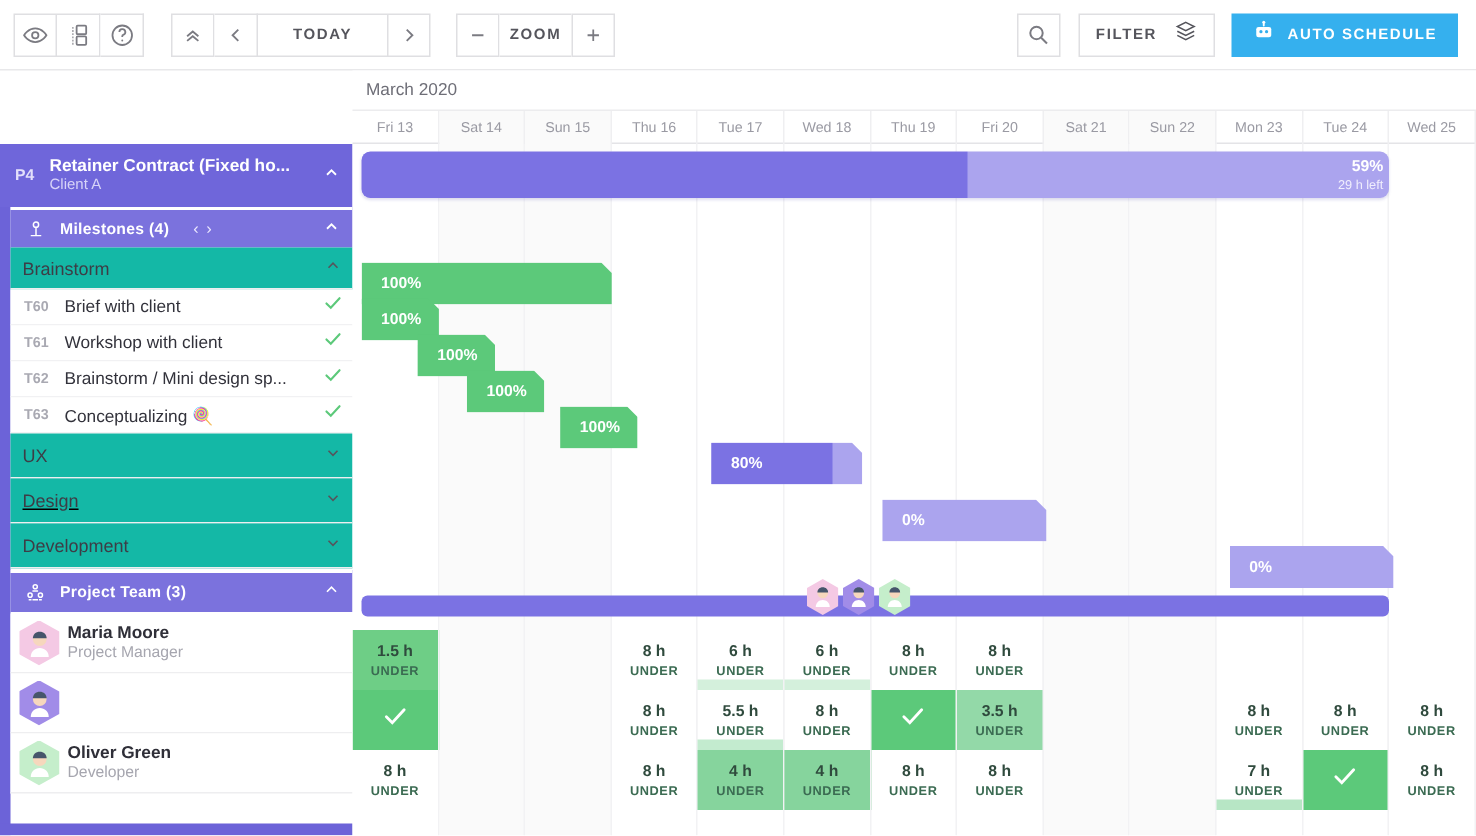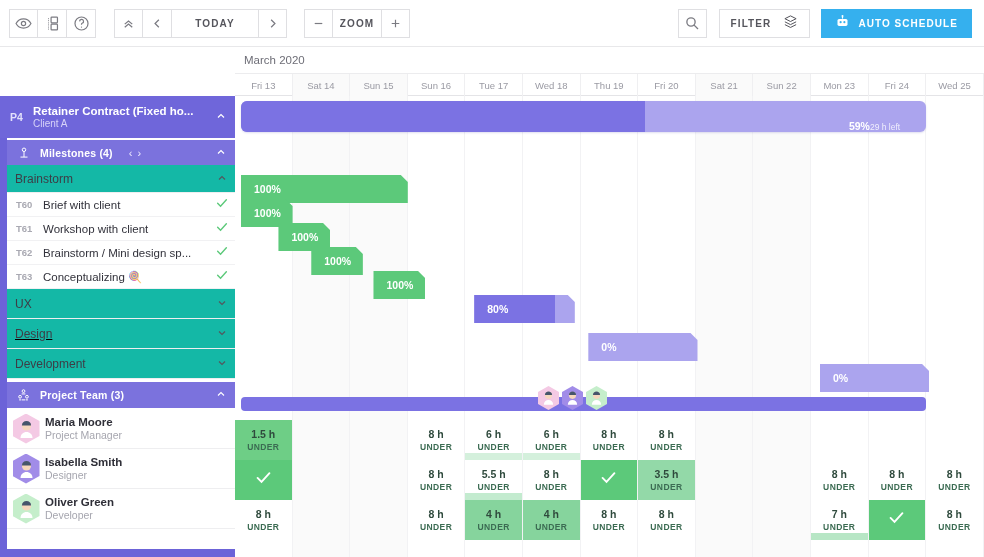--- a/index.html
+++ b/index.html
@@ -154,22 +154,22 @@
 
   
   .barlayer { position: absolute; left: 235px; top: 96px; width: 749px; height: 461px; }
 
   .sumbar {
     position: absolute; height: 31px; border-radius: 6px; background: #aba4ee;
     overflow: hidden; box-shadow: 0 1px 2px rgba(80,70,170,.18);
   }
   .sumbar .fill { position: absolute; left: 0; top: 0; height: 100%; background: #7b72e3; }
   .sumbar .lbls {
-    position: absolute; right: 26px; top: 0; height: 100%;
-    display: flex; flex-direction: row; justify-content: center; align-items: flex-end;
+    position: absolute; right: 4px; top: 0; height: 100%;
+    display: flex; flex-direction: column; justify-content: center; align-items: flex-end;
     color: #fff; z-index: 2;
   }
   .sumbar .p { font-size: 10.5px; font-weight: bold; }
   .sumbar .h { font-size: 8.5px; margin-top: 1px; color: #f0eefd; }
 
   .tbar {
     position: absolute; height: 28px; overflow: hidden;
     clip-path: polygon(0 0, calc(100% - 7px) 0, 100% 7px, 100% 100%, 0 100%);
     display: flex; align-items: center;
   }
@@ -308,29 +308,29 @@
         <span class="txt">AUTO SCHEDULE</span>
       </div>
     </div>
   </div>
 
   <div class="th-month">March 2020</div>
   <div class="th-days" id="th-days">
       <div class="th-day">Fri 13</div>
       <div class="th-day we">Sat 14</div>
       <div class="th-day we">Sun 15</div>
-      <div class="th-day">Sun 16</div>
+      <div class="th-day">Thu 16</div>
       <div class="th-day">Tue 17</div>
       <div class="th-day">Wed 18</div>
       <div class="th-day">Thu 19</div>
       <div class="th-day">Fri 20</div>
       <div class="th-day we">Sat 21</div>
       <div class="th-day we">Sun 22</div>
       <div class="th-day">Mon 23</div>
-      <div class="th-day">Fri 24</div>
+      <div class="th-day">Tue 24</div>
       <div class="th-day">Wed 25</div>
     </div>
 
   <div class="grid" id="grid">
       <div class="gcol"></div>
       <div class="gcol we"></div>
       <div class="gcol we"></div>
       <div class="gcol"></div>
       <div class="gcol"></div>
       <div class="gcol"></div>
@@ -651,24 +651,20 @@
         <div class="mav">
           <span class="hexav">
             <span class="hx" style="background:#a18ce8"></span>
             <svg class="hx" viewBox="0 0 27 30" style="position:absolute;inset:0">
               <circle cx="13.5" cy="12" r="4.6" fill="#f6d7bd"></circle>
               <path d="M7.5 24c0-3.6 2.7-6 6-6s6 2.4 6 6z" fill="#ffffff"></path>
               <path d="M8.9 11.5c0-2.6 2-4.4 4.6-4.4s4.6 1.8 4.6 4.4z" fill="#46556b"></path>
             </svg>
           </span>
         </div>
-        <div class="mtxt">
-          <div class="mname">Isabella Smith</div>
-          <div class="mrole">Designer</div>
-        </div>
       </div>
       <div class="mrow" style="top: 393px;">
         <div class="mav">
           <span class="hexav">
             <span class="hx" style="background:#c5eecb"></span>
             <svg class="hx" viewBox="0 0 27 30" style="position:absolute;inset:0">
               <circle cx="13.5" cy="12" r="4.6" fill="#f6d7bd"></circle>
               <path d="M7.5 24c0-3.6 2.7-6 6-6s6 2.4 6 6z" fill="#ffffff"></path>
               <path d="M8.9 11.5c0-2.6 2-4.4 4.6-4.4s4.6 1.8 4.6 4.4z" fill="#46556b"></path>
             </svg>

